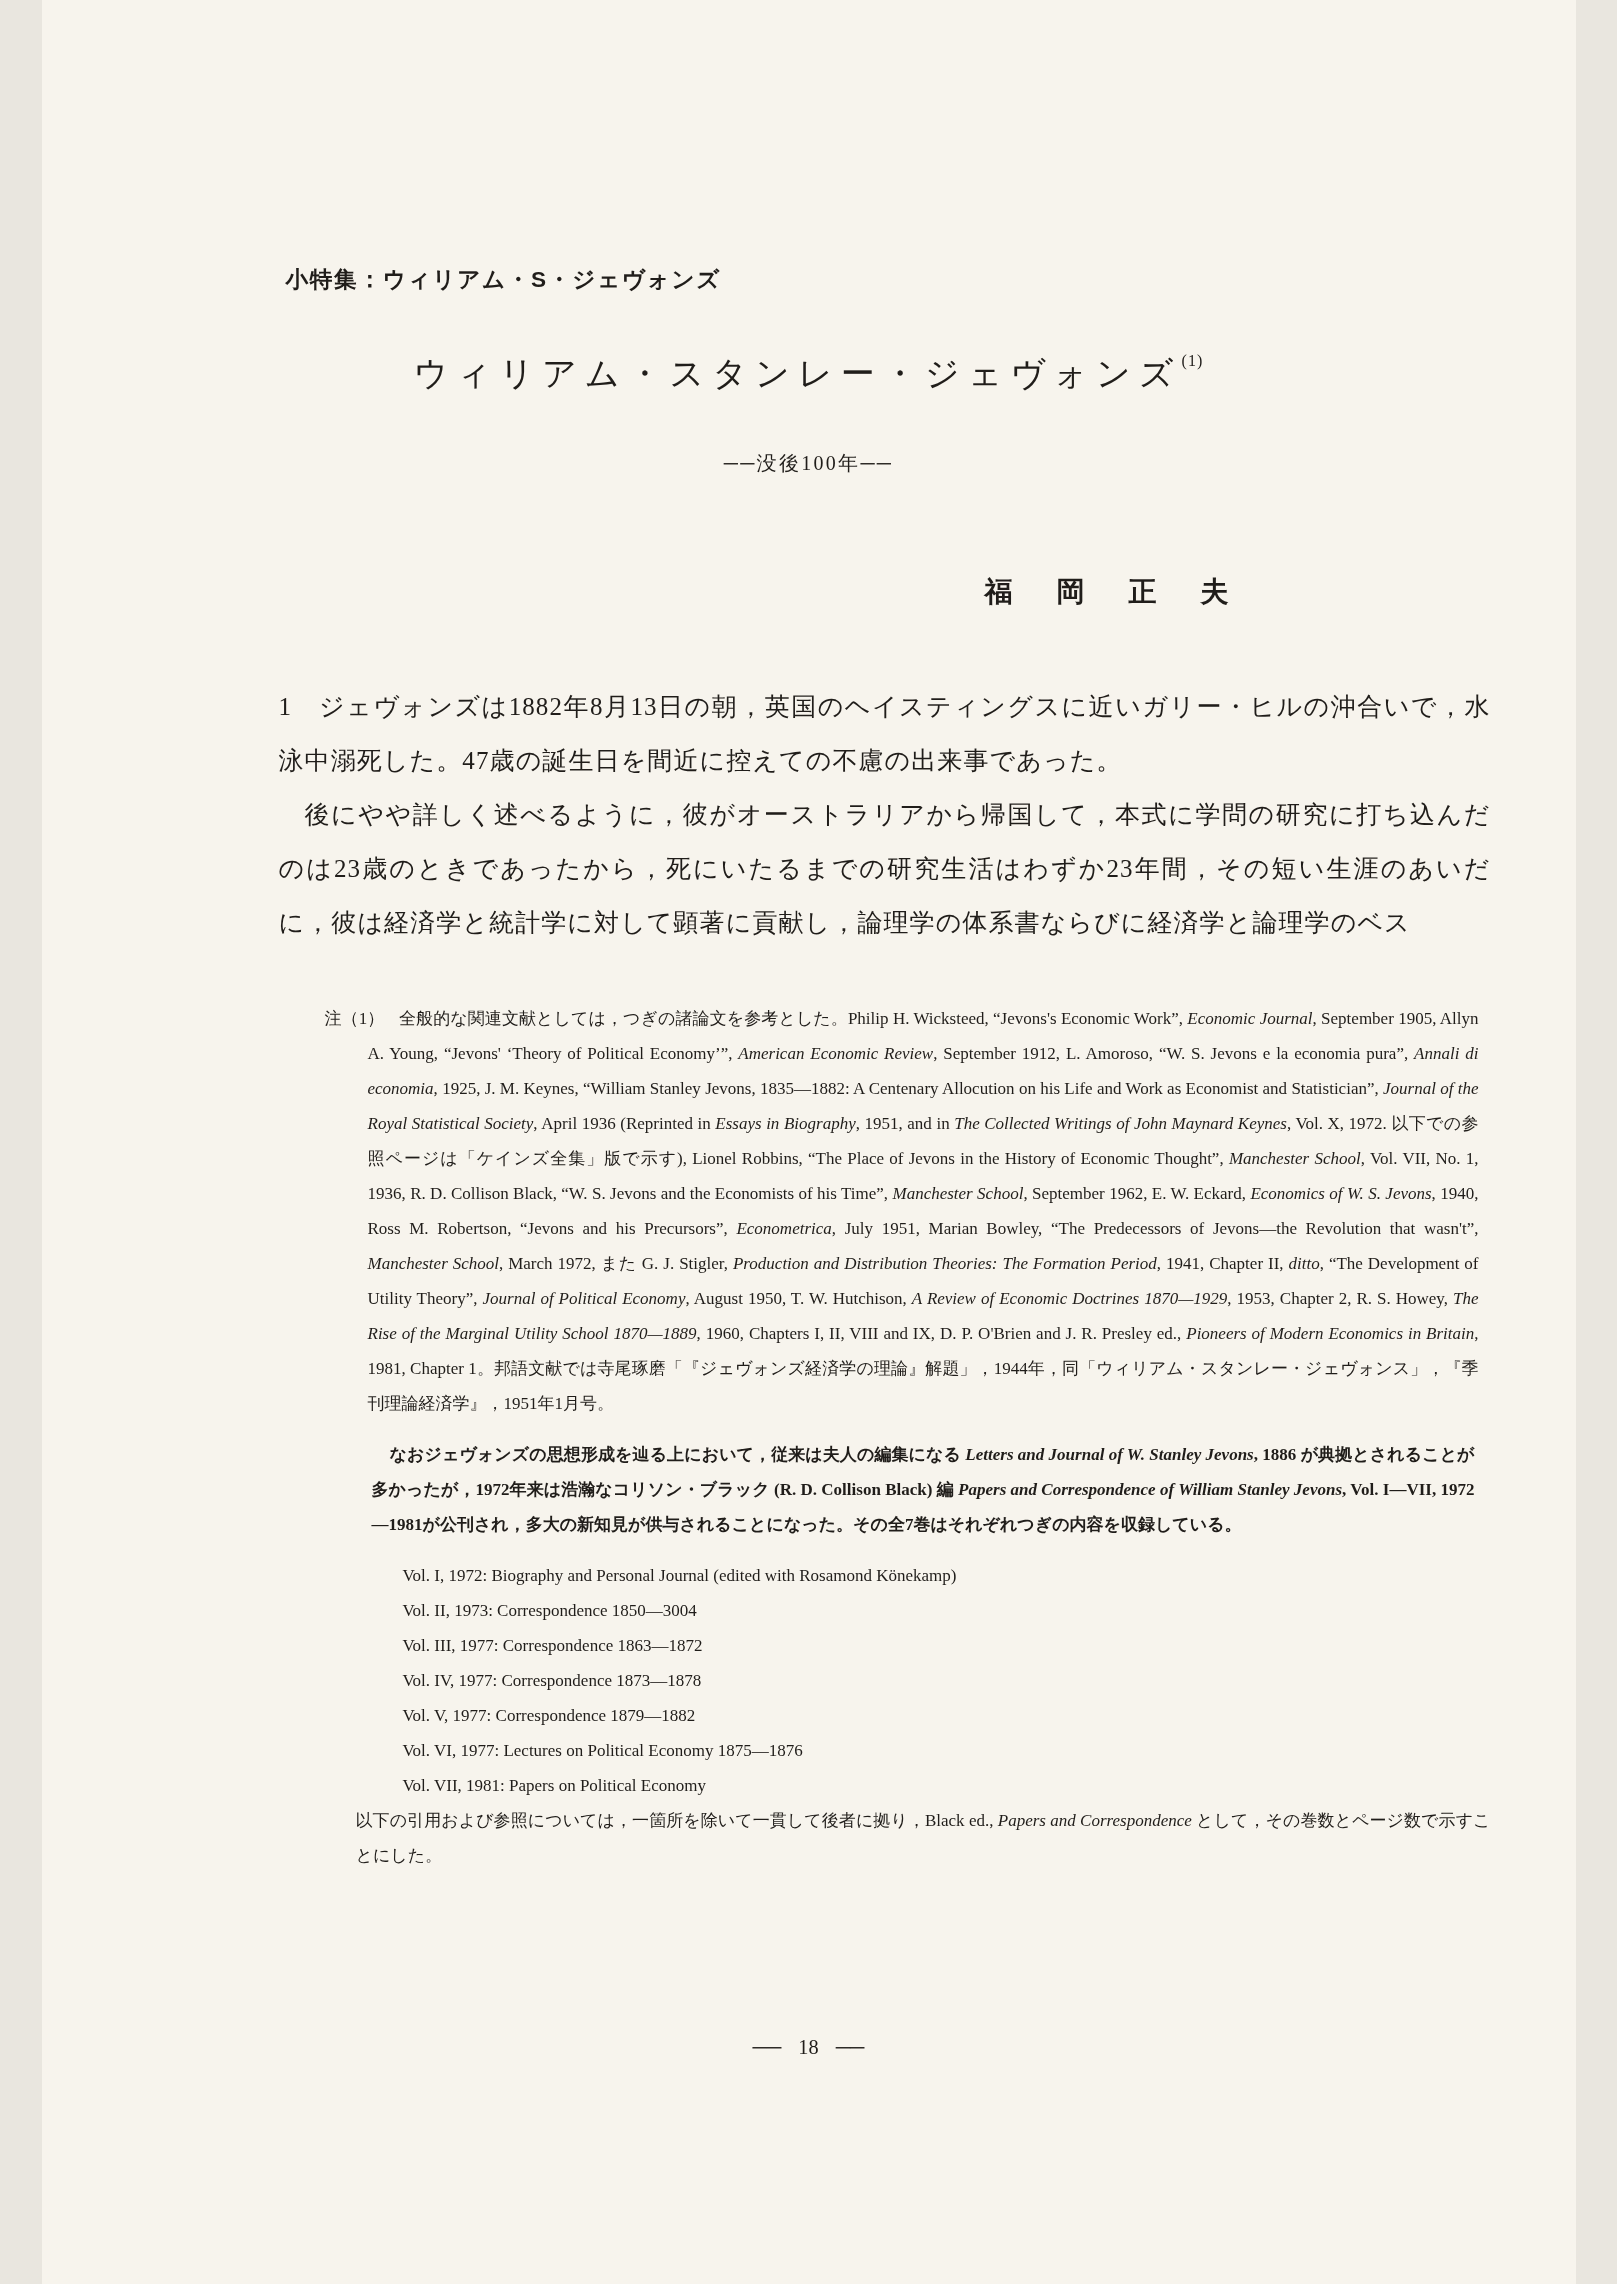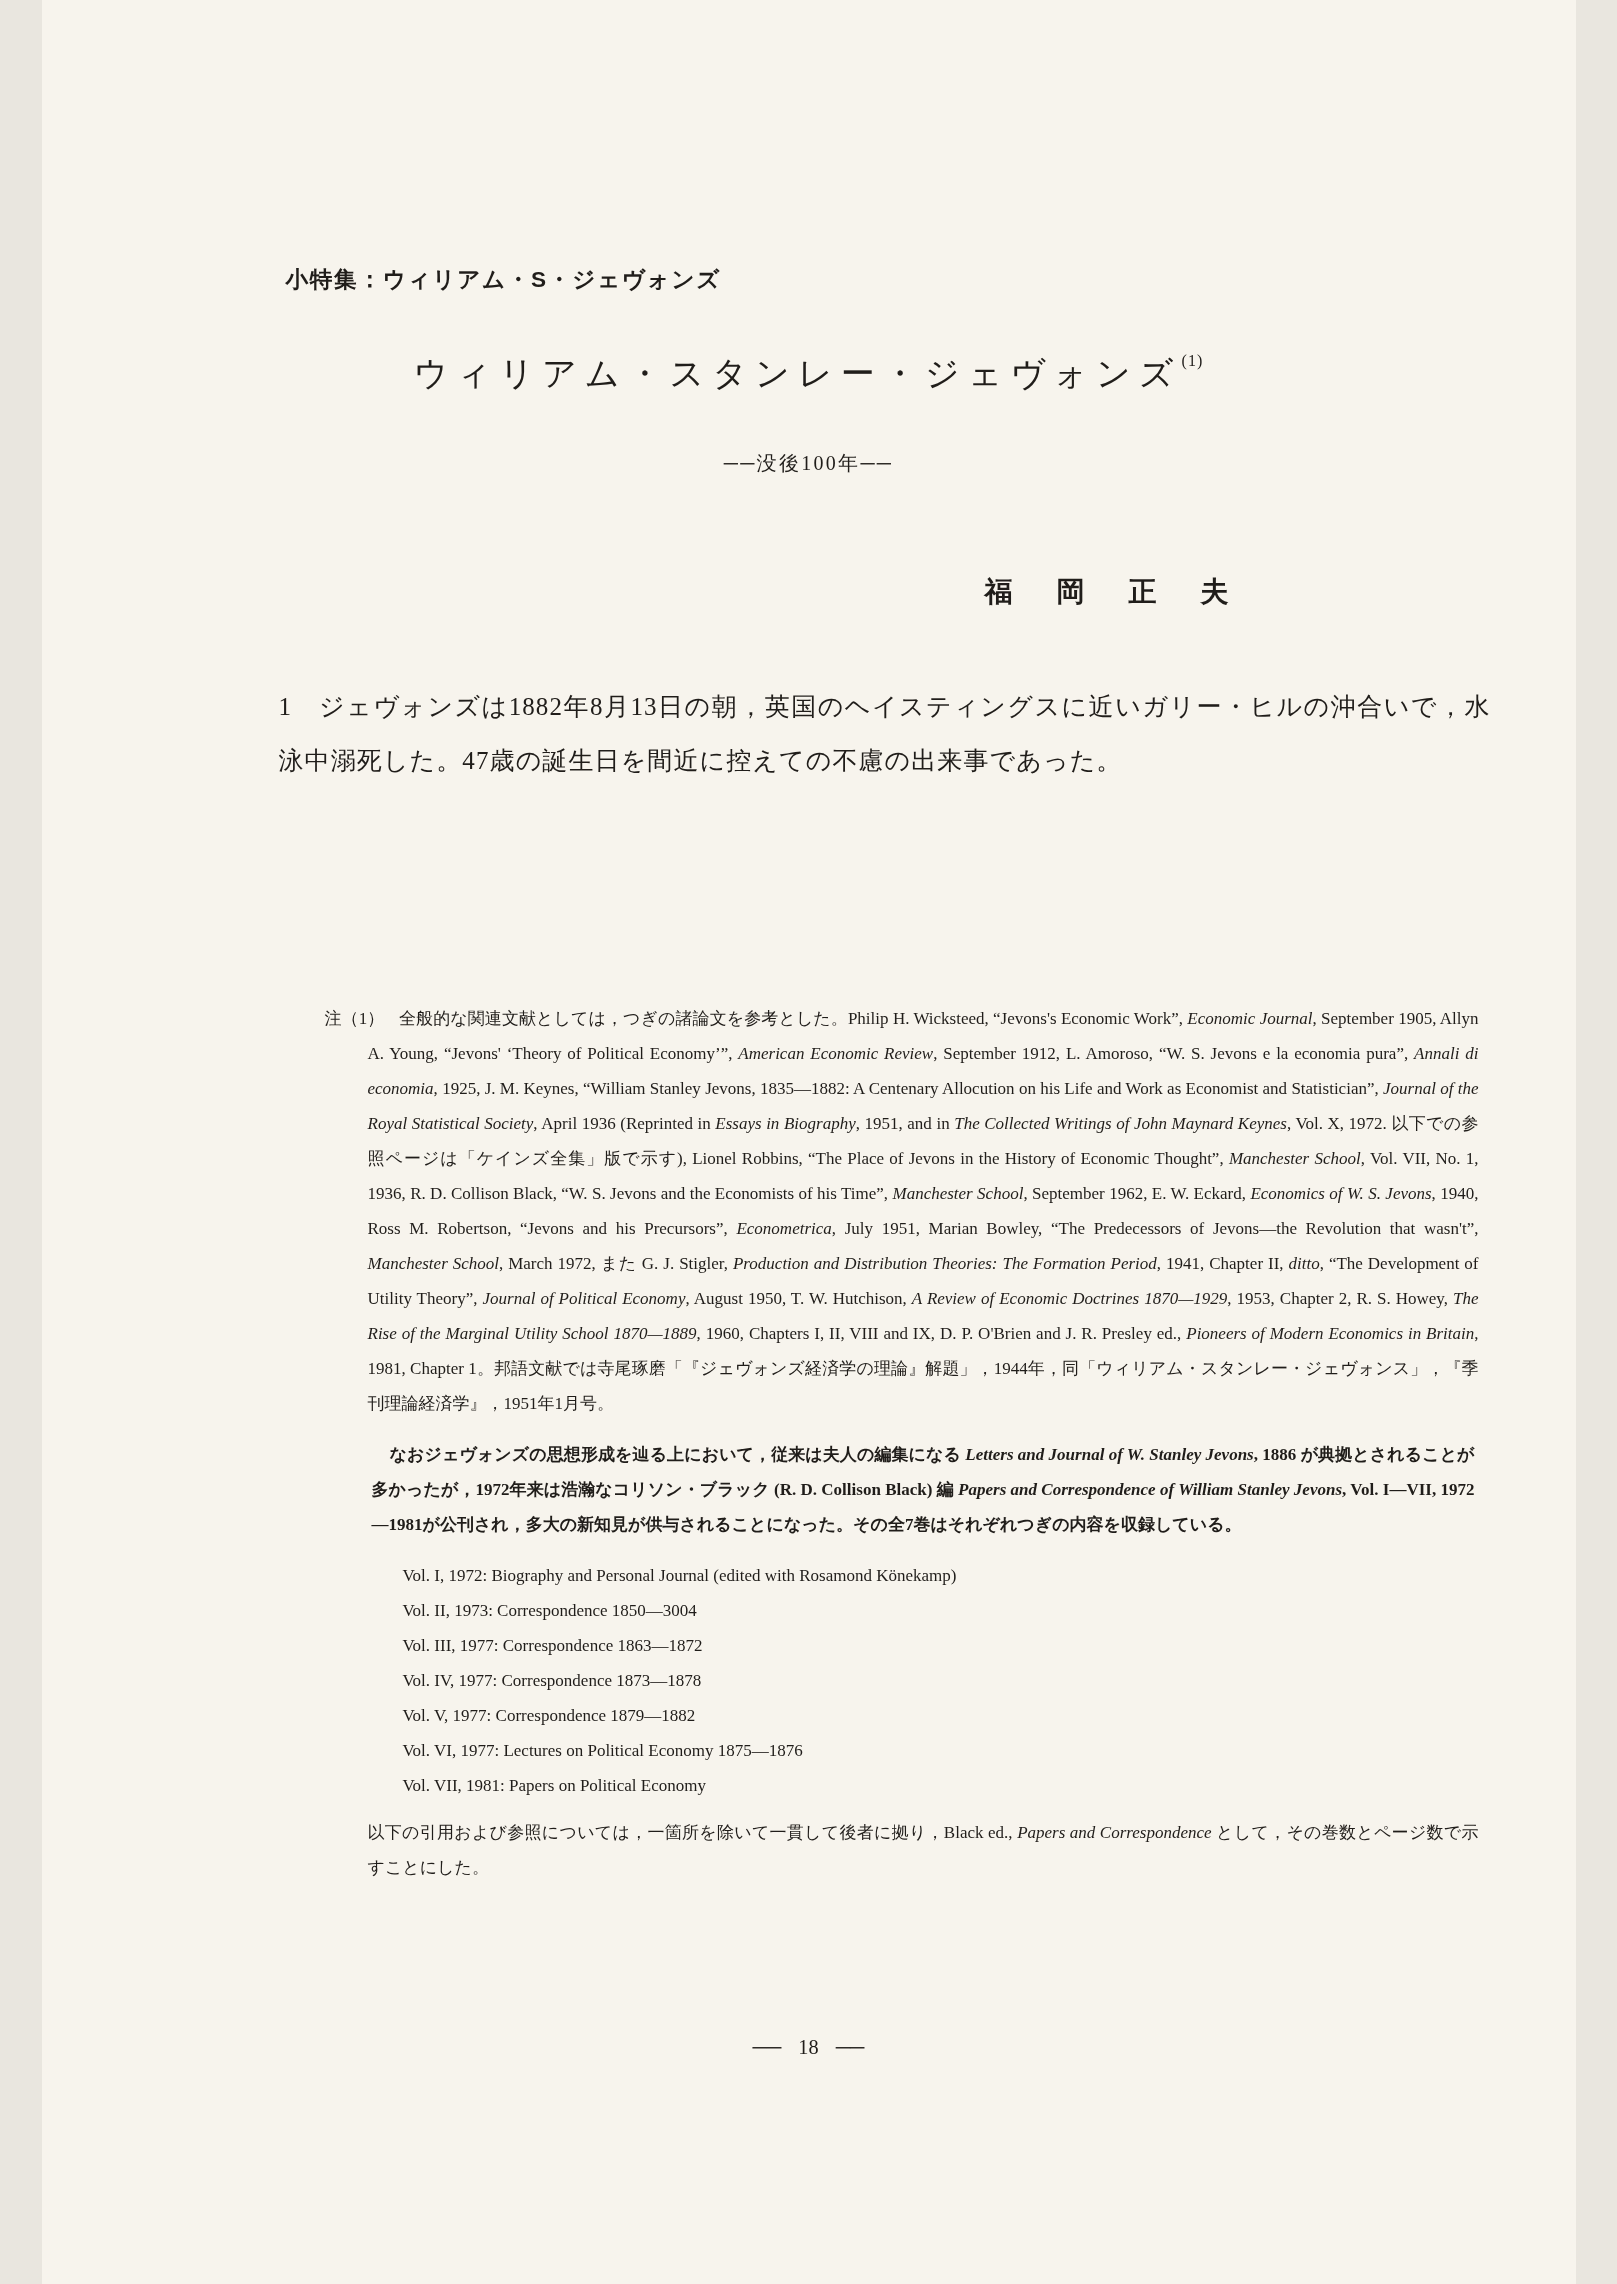--- a/index.html
+++ b/index.html
@@ -73,21 +73,21 @@
     width: 1178px;
     font-size: 17px;
     line-height: 35px;
     text-align: justify;
   }
   .fn-p1 { margin: 12px; padding-left: 43px; text-indent: -43px; }
   .fn-label { padding-right: 14.7px; }
   .fn-p2 { margin: 16px; padding-left: 43px; text-indent: 18px; font-weight: bold; }
   .fn-volumes { padding-left: 90px; text-align: left; }
   .fn-vol { white-space: nowrap; }
-  .fn-closing { margin: 12px; padding-left: 43px; }
+  .fn-closing { margin: 0; padding-left: 43px; }
   .italic { font-style: italic; }
   .page-footer {
     position: absolute;
     left: 0;
     top: 2036px;
     width: 100%;
     text-align: center;
     font-size: 20.3px;
   }
   .page-footer .num { padding: 0 17px; }
@@ -102,20 +102,21 @@
   <div class="title-row">
     <span>ウィリアム・スタンレー・ジェヴォンズ</span><span class="title-note">(1)</span>
   </div>
 
   <div class="subtitle-row">──没後100年──</div>
 
   <div class="author-row">福　岡　正　夫</div>
 
   <div class="body-text">
     <p>1　ジェヴォンズは1882年8月13日の朝，英国のヘイスティングスに近いガリー・ヒルの沖合いで，水泳中溺死した。47歳の誕生日を間近に控えての不慮の出来事であった。</p>
+    <p class="indent">後にやや詳しく述べるように，彼がオーストラリアから帰国して，本式に学問の研究に打ち込んだのは23歳のときであったから，死にいたるまでの研究生活はわずか23年間，その短い生涯のあいだに，彼は経済学と統計学に対して顕著に貢献し，論理学の体系書ならびに経済学と論理学のベス</p>
   </div>
 
   <div class="footnote">
     <p class="fn-p1">
       <span class="fn-label">注（1）</span><span><span>全般的な関連文献としては，つぎの諸論文を参考とした。Philip H. Wicksteed, “Jevons's Economic Work”, </span><span class="italic">Economic Journal</span><span>, September 1905, Allyn A. Young, “Jevons' ‘Theory of Political Economy’”, </span><span class="italic">American Economic Review</span><span>, September 1912, L. Amoroso, “W. S. Jevons e la economia pura”, </span><span class="italic">Annali di economia</span><span>, 1925, J. M. Keynes, “William Stanley Jevons, 1835—1882: A Centenary Allocution on his Life and Work as Economist and Statistician”, </span><span class="italic">Journal of the Royal Statistical Society</span><span>, April 1936 (Reprinted in </span><span class="italic">Essays in Biography</span><span>, 1951, and in </span><span class="italic">The Collected Writings of John Maynard Keynes</span><span>, Vol. X, 1972. 以下での参照ページは「ケインズ全集」版で示す), Lionel Robbins, “The Place of Jevons in the History of Economic Thought”, </span><span class="italic">Manchester School</span><span>, Vol. VII, No. 1, 1936, R. D. Collison Black, “W. S. Jevons and the Economists of his Time”, </span><span class="italic">Manchester School</span><span>, September 1962, E. W. Eckard, </span><span class="italic">Economics of W. S. Jevons</span><span>, 1940, Ross M. Robertson, “Jevons and his Precursors”, </span><span class="italic">Econometrica</span><span>, July 1951, Marian Bowley, “The Predecessors of Jevons—the Revolution that wasn't”, </span><span class="italic">Manchester School</span><span>, March 1972, また G. J. Stigler, </span><span class="italic">Production and Distribution Theories: The Formation Period</span><span>, 1941, Chapter II, </span><span class="italic">ditto</span><span>, “The Development of Utility Theory”, </span><span class="italic">Journal of Political Economy</span><span>, August 1950, T. W. Hutchison, </span><span class="italic">A Review of Economic Doctrines 1870—1929</span><span>, 1953, Chapter 2, R. S. Howey, </span><span class="italic">The Rise of the Marginal Utility School 1870—1889</span><span>, 1960, Chapters I, II, VIII and IX, D. P. O'Brien and J. R. Presley ed., </span><span class="italic">Pioneers of Modern Economics in Britain</span><span>, 1981, Chapter 1。邦語文献では寺尾琢磨「『ジェヴォンズ経済学の理論』解題」，1944年，同「ウィリアム・スタンレー・ジェヴォンス」，『季刊理論経済学』，1951年1月号。</span></span>
     </p>
     <p class="fn-p2"><span>なおジェヴォンズの思想形成を辿る上において，従来は夫人の編集になる </span><span class="italic">Letters and Journal of W. Stanley Jevons</span><span>, 1886 が典拠とされることが多かったが，1972年来は浩瀚なコリソン・ブラック (R. D. Collison Black) 編 </span><span class="italic">Papers and Correspondence of William Stanley Jevons</span><span>, Vol. I—VII, 1972—1981が公刊され，多大の新知見が供与されることになった。その全7巻はそれぞれつぎの内容を収録している。</span></p>
     <div class="fn-volumes">
         <div class="fn-vol">Vol. I, 1972: Biography and Personal Journal (edited with Rosamond Könekamp)</div>
         <div class="fn-vol">Vol. II, 1973: Correspondence 1850—3004</div>

